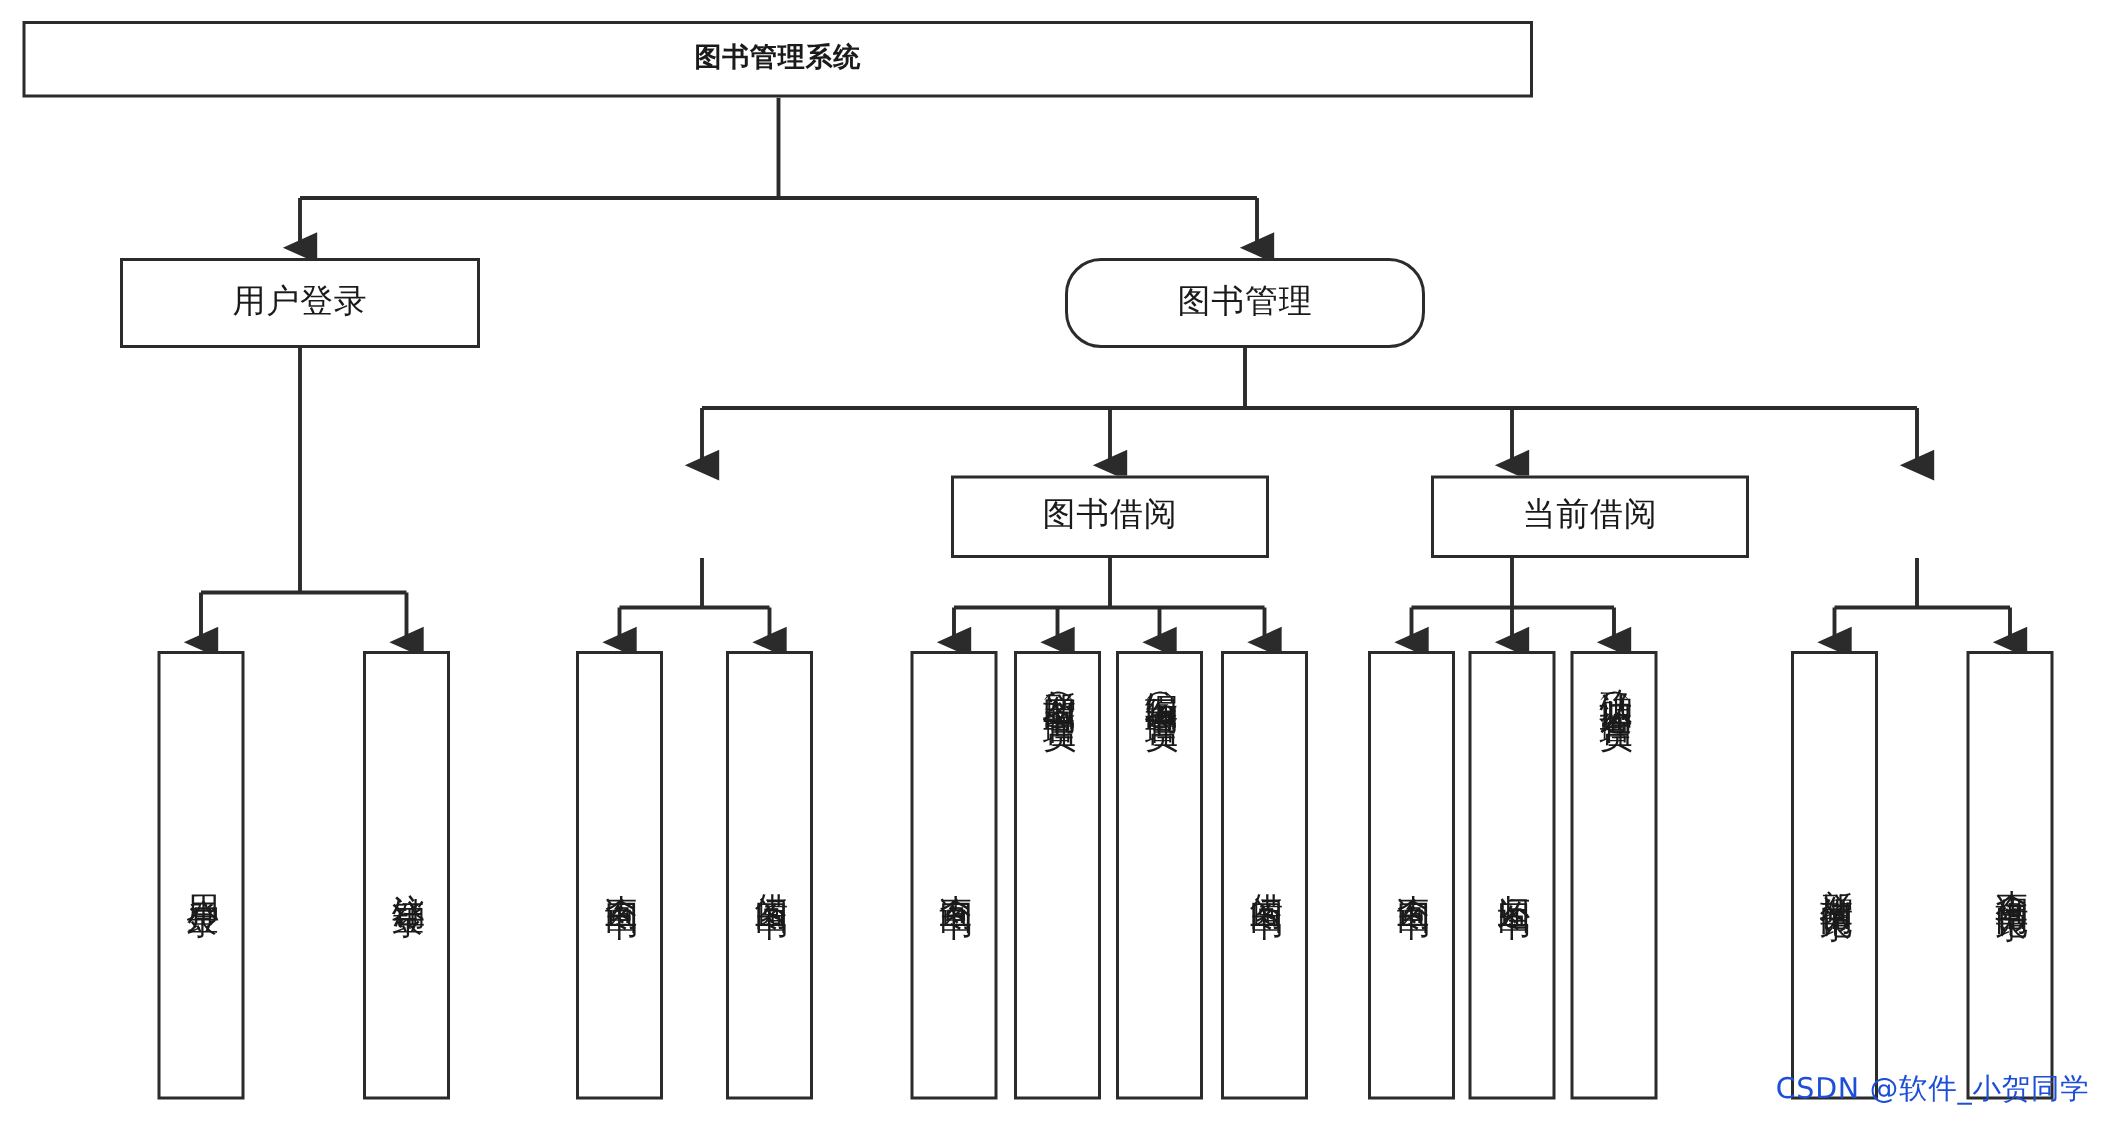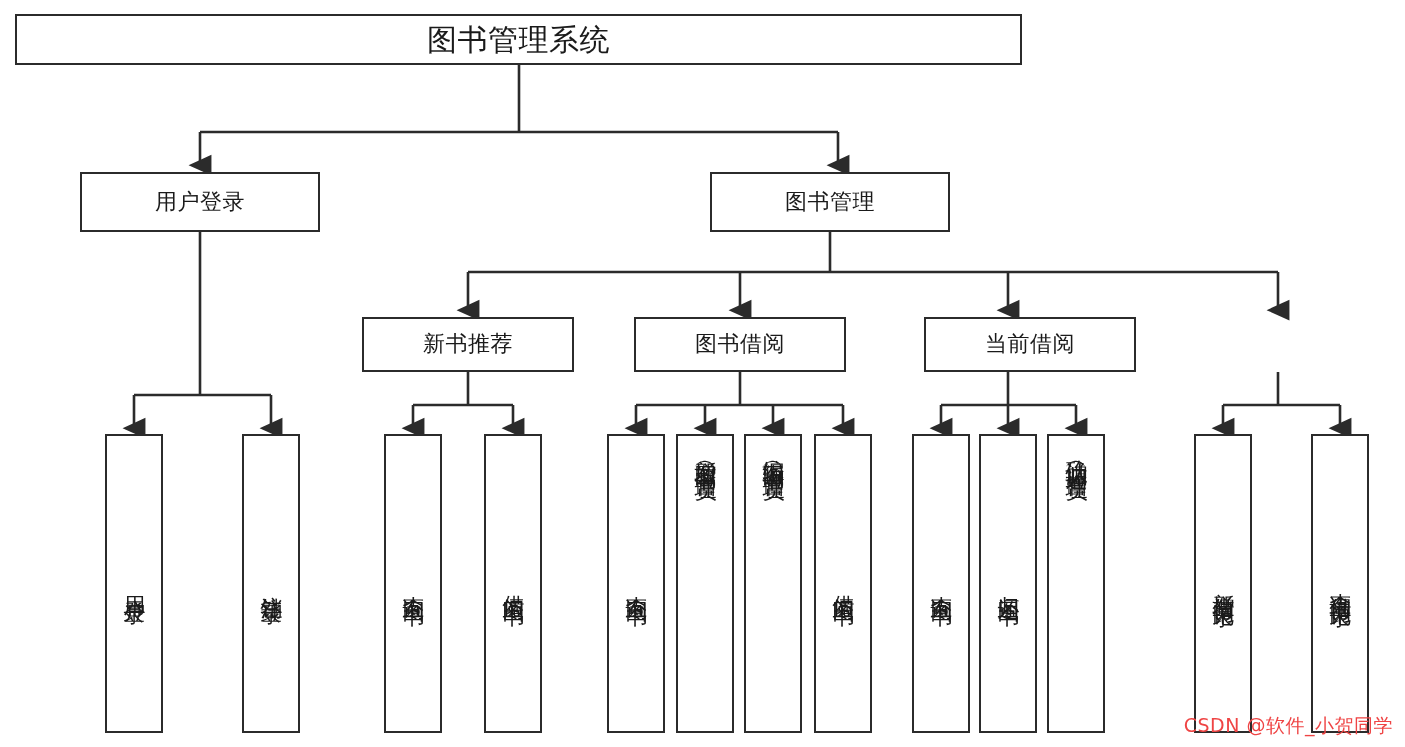--- a/index.html
+++ b/index.html
@@ -36,21 +36,21 @@
     justify-content: center;
     color: #1a1a1a;
     z-index: 2;
   }
   .node .label {
     display: block;
     text-align: center;
     line-height: 1.12;
     letter-spacing: 0.5px;
   }
-  .node-root .label   { font-size: 30px; }
+  .node-root .label   { font-size: 18px; font-weight: bold; }
   .node-level2 .label { font-size: 22px; }
   .node-level3 .label { font-size: 22px; }
   .node-leaf {
     align-items: center;
     justify-content: center;
     padding: 6px 0;
   }
   .node-leaf .label {
     writing-mode: vertical-rl;
     text-orientation: upright;
@@ -60,21 +60,21 @@
     white-space: nowrap;
   }
   .node-leaf.align-top {
     align-items: flex-start;
   }
   #watermark {
     position: absolute;
     right: 12px;
     bottom: 8px;
     font-size: 19px;
-    color: #ef4444;
+    color: #1d4ed8;
     letter-spacing: 0.5px;
     z-index: 5;
     white-space: nowrap;
     font-family: "DejaVu Sans", "Liberation Sans", sans-serif;
     margin-top: 12px;
   }
 </style>
 </head>
 <body>
 
@@ -131,33 +131,30 @@
   </svg>
 
   <div class="node node-root" style="left:15px; top:14px; width:1007px; height:51px;">
     <span class="label">图书管理系统</span>
   </div>
 
   <div class="node node-level2" style="left:80px; top:172px; width:240px; height:60px;">
     <span class="label">用户登录</span>
   </div>
 
-  <div class="node node-level2" style="left:710px; top:172px; width:240px; height:60px;">
+  <div class="node node-level2" style="left:710px; top:172px; width:240px; height:60px;border-radius:24px;">
     <span class="label">图书管理</span>
   </div>
 
-  <div class="node node-level3" style="left:362px; top:317px; width:212px; height:55px;">
-    <span class="label">新书推荐</span>
-  </div>
 
   <div class="node node-level3" style="left:634px; top:317px; width:212px; height:55px;align-items:center;">
     <span class="label">图书借阅</span>
   </div>
 
-  <div class="node node-level3" style="left:924px; top:317px; width:212px; height:55px;">
+  <div class="node node-level3" style="left:954px; top:317px; width:212px; height:55px;">
     <span class="label">当前借阅</span>
   </div>
 
 
   <div class="node node-leaf" style="left:105px; top:434px; width:58px; height:299px;">
     <span class="label">用户登录</span>
   </div>
 
   <div class="node node-leaf" style="left:242px; top:434px; width:58px; height:299px;">
     <span class="label">注销登录</span>

